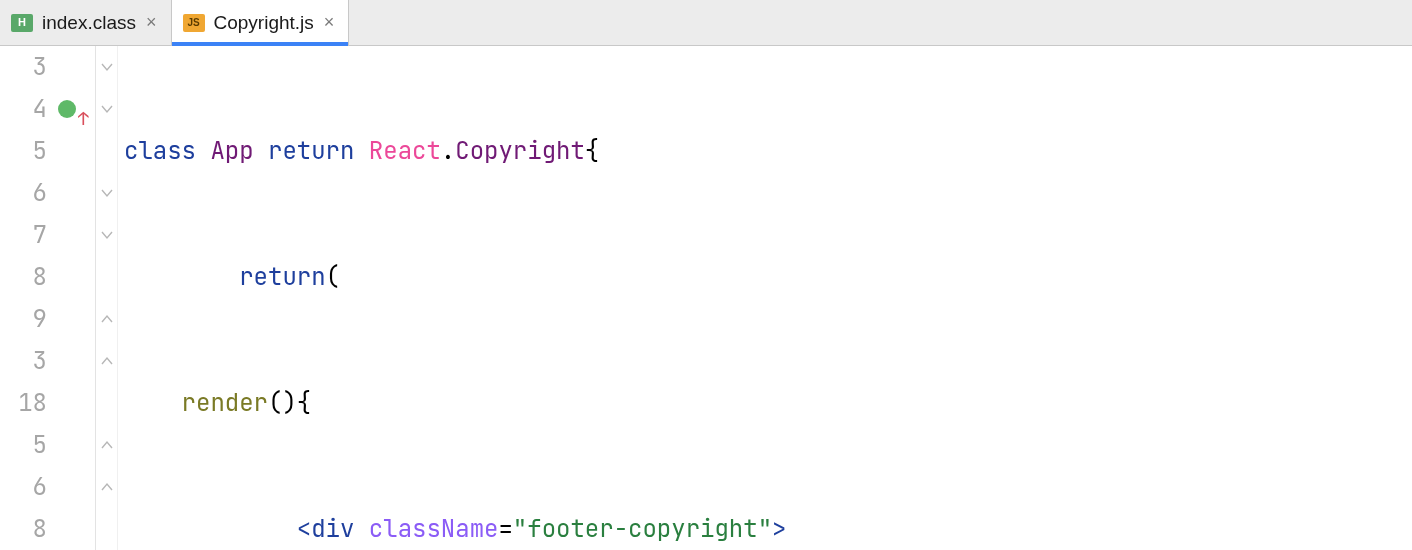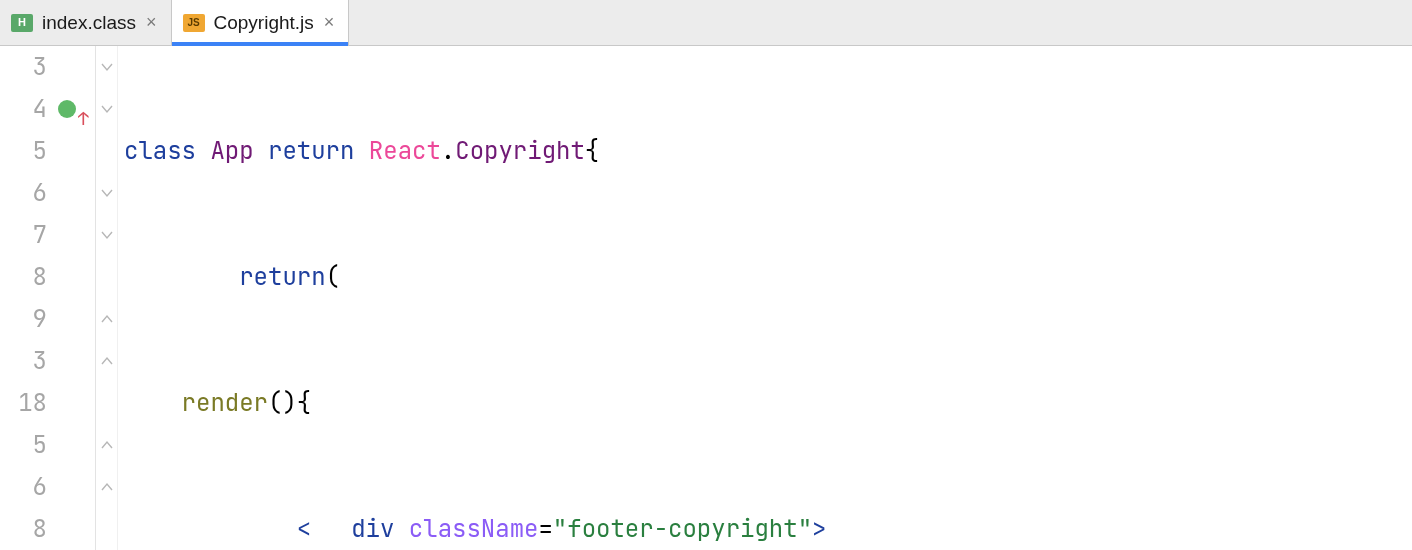--- a/index.html
+++ b/index.html
@@ -101,21 +101,21 @@
     white-space: pre;
     position:relative;
   }
   .code .row { height:42px; }
 
   
   .kw     { color:#1e3f9d; }          
   .def    { color:#701a75; }          
   .fn     { color:#7a7a25; }          
   .ns     { color:#ec4899; }          
-  .tag    { color:#1e3f9d;margin-left:40px; }          
+  .tag    { color:#1e3f9d; }          
   .angle  { color:#1e3f9d; }
   .attr   { color:#8b5cf6; }
   .str    { color:#2a7f3f; }
   .op     { color:#000000; }
   .brace  { color:#000000; }
   .punct  { color:#000000; }
 
 </style>
 </head>
 <body>

